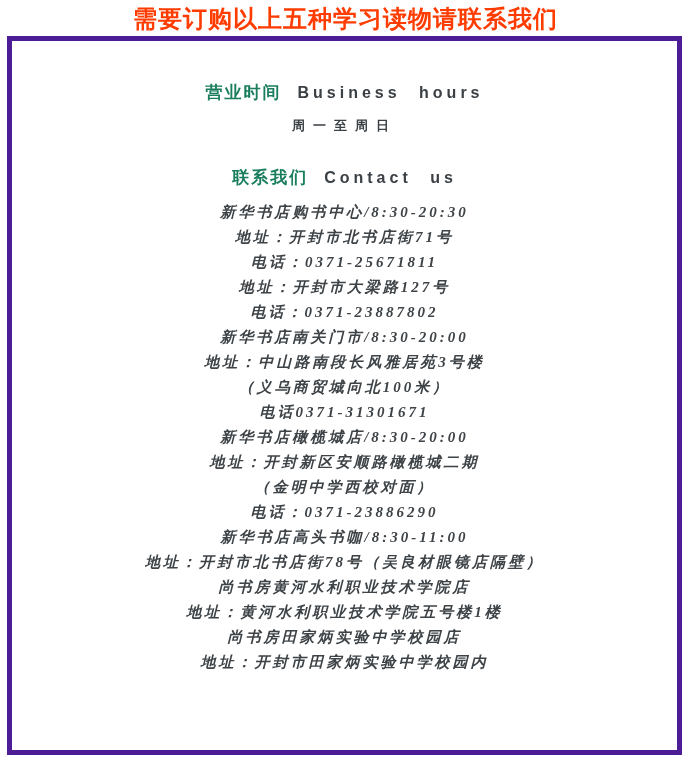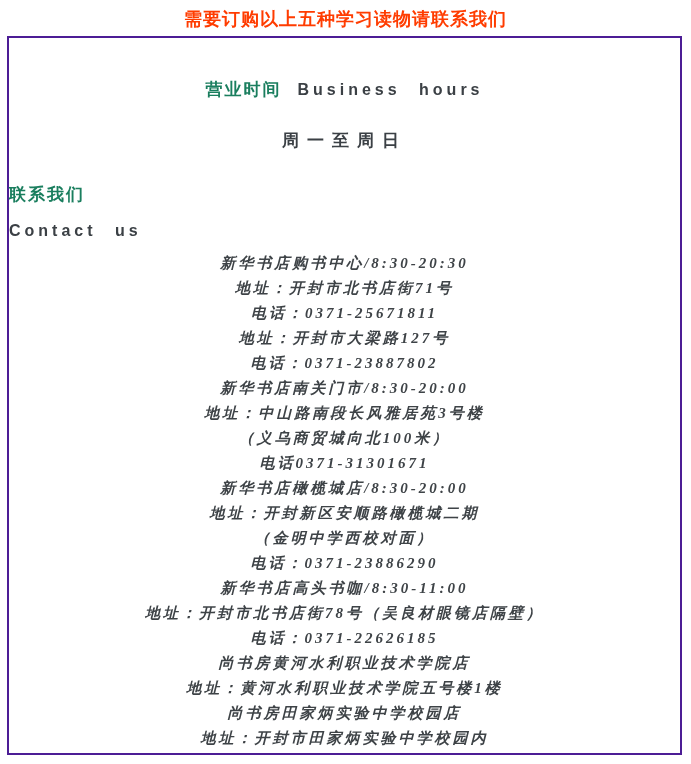--- a/index.html
+++ b/index.html
@@ -12,33 +12,33 @@
     position: relative;
     width: 691px;
     height: 764px;
     background: #ffffff;
     overflow: hidden;
   }
   .page-title {
     margin-top: 7px;
     text-align: center;
     color: #ff3c00;
-    font-size: 18px;
+    font-size: 24px;
     font-weight: 700;
     letter-spacing: 1px;
     line-height: 24px;
     font-family: "Liberation Sans", sans-serif;
   }
   .info-box {
     position: absolute;
     left: 7px;
     top: 36px;
     width: 675px;
     height: 719px;
-    border: 2px solid #4c1d95;
+    border: 5px solid #4c1d95;
     background: #ffffff;
     box-sizing: border-box;
     padding-top: 40px;
   }
   .section-heading {
     display: flex;
     justify-content: center;
     align-items: baseline;
     gap: 16px;
   }
@@ -49,30 +49,29 @@
     letter-spacing: 2px;
   }
   .section-heading .en {
     color: #3b4045;
     font-size: 16px;
     font-weight: 700;
     letter-spacing: 4px;
     word-spacing: 10px;
   }
   .hours-value {
-    margin-top: 28px;
+    margin-top: 13px;
     text-align: center;
     color: #3b4045;
-    font-size: 17px;
+    font-size: 13px;
     font-weight: 700;
     letter-spacing: 8px;
   }
   .contact-heading {
     margin-top: 31px;
-    flex-direction: column;
   }
   .contact-lines {
     margin-top: 11px;
   }
   .contact-line {
     text-align: center;
     color: #3e4347;
     font-size: 15px;
     font-weight: 700;
     font-style: italic;
@@ -112,21 +111,20 @@
       <div class="contact-line">新华书店南关门市/8:30-20:00</div>
       <div class="contact-line">地址：中山路南段长风雅居苑3号楼</div>
       <div class="contact-line">（义乌商贸城向北100米）</div>
       <div class="contact-line">电话0371-31301671</div>
       <div class="contact-line">新华书店橄榄城店/8:30-20:00</div>
       <div class="contact-line">地址：开封新区安顺路橄榄城二期</div>
       <div class="contact-line">（金明中学西校对面）</div>
       <div class="contact-line">电话：0371-23886290</div>
       <div class="contact-line">新华书店高头书咖/8:30-11:00</div>
       <div class="contact-line">地址：开封市北书店街78号（吴良材眼镜店隔壁）</div>
-      <div class="contact-line">电话：0371-22626185</div>
       <div class="contact-line">尚书房黄河水利职业技术学院店</div>
       <div class="contact-line">地址：黄河水利职业技术学院五号楼1楼</div>
       <div class="contact-line">尚书房田家炳实验中学校园店</div>
       <div class="contact-line">地址：开封市田家炳实验中学校园内</div>
     </div>
 
   </div>
 </div>
 
 </body></html>

